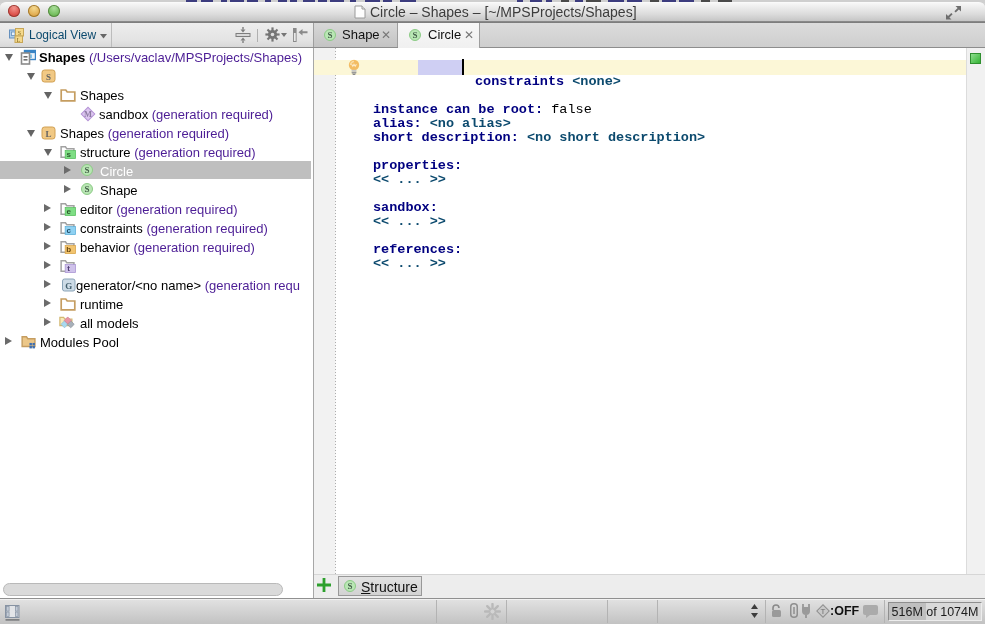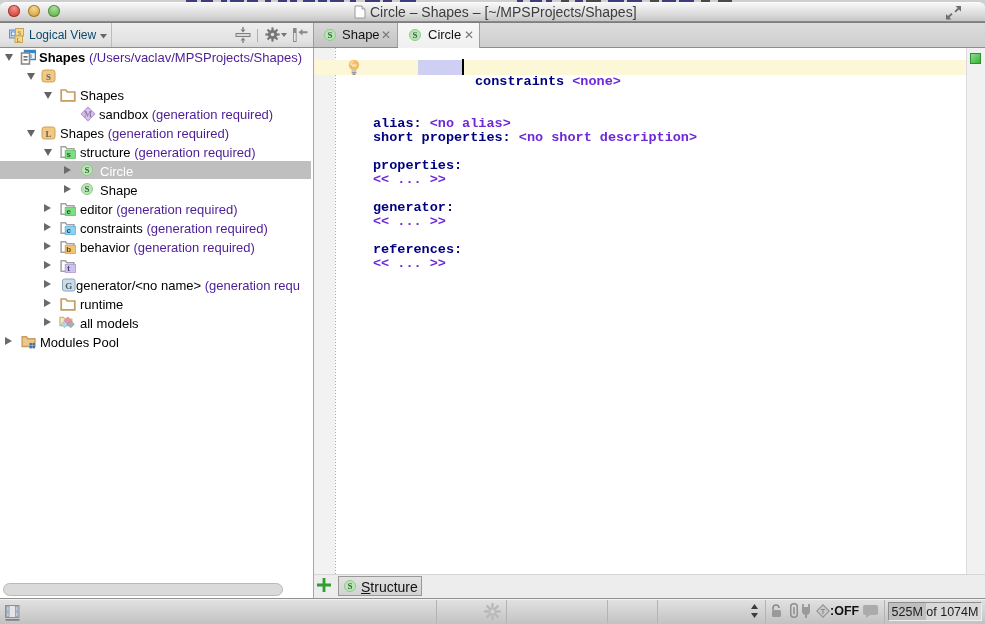--- a/index.html
+++ b/index.html
@@ -47,21 +47,21 @@
   #gutter{left:314px;top:48px;width:21px;height:526px;background:#f2f2f2;}
   #gutdots{left:335px;top:48px;width:1px;height:526px;
     background:repeating-linear-gradient(#adadad 0 1px,#f7f7f7 1px 3px);}
   #editor{left:336px;top:48px;width:630px;height:526px;background:#ffffff;}
   #stripe{left:966px;top:48px;width:19px;height:526px;background:#f1f1f1;border-left:1px solid #dcdcdc;}
   #okind{left:970px;top:53px;width:11px;height:11px;background:linear-gradient(135deg,#8ede8e,#35b435);border:1px solid #2f8f2f;box-sizing:border-box;}
   #curline{left:314px;top:60px;width:652px;height:15px;background:#fcf7d7;}
   
   .ed{position:absolute;font-family:"Liberation Mono",monospace;font-size:13.5px;
       font-weight:bold;white-space:pre;line-height:14px;}
-  .nv{color:#000080;} .gy{color:#6d28d9;} .bk{color:#000;font-weight:normal;}
+  .nv{color:#000080;} .gy{color:#0c4a6e;} .bk{color:#000;font-weight:normal;}
   
   .row{position:absolute;left:0;width:313px;height:19px;font-size:13px;}
   .rtxt{position:absolute;top:3px;white-space:nowrap;}
   .gtx{color:#4c1d95;}
   .arrow{position:absolute;width:0;height:0;}
   .adown{border-left:4.5px solid transparent;border-right:4.5px solid transparent;border-top:7px solid #646464;top:7px;}
   .aright{border-top:4.5px solid transparent;border-bottom:4.5px solid transparent;border-left:7px solid #6b6b6b;top:5px;}
   .ticon{position:absolute;top:2px;width:16px;height:16px;}
   #selrow{left:0;top:113px;width:311px;height:18px;background:#bfbfbf;}
   
@@ -355,25 +355,26 @@
     <circle cx="7" cy="6" r="5.2" fill="#f3bc63"></circle>
     <path d="M7 2.6 a3.4 3.4 0 0 0 -3.4 3.4" fill="none" stroke="#f9dca4" stroke-width="1.5"></path>
     <path d="M4.6 5.2 l1.2 2 1.2-2 1.2 2 1.2-2" fill="none" stroke="#fbe9c8" stroke-width="1.1"></path>
     <rect x="4.6" y="10.8" width="4.8" height="1.7" fill="#c9c9c9"></rect>
     <rect x="4.6" y="12.7" width="4.8" height="1.6" fill="#9a9a9a"></rect>
     <path d="M5 14.5 h4 l-1 1.6 h-2 z" fill="#8a8a8a"></path>
   </svg>
   <div class="abs" style="left:418px;top:60px;width:45px;height:15px;background:#cfcff3"></div>
   <div class="abs" style="left:462px;top:59px;width:2px;height:16px;background:#000"></div>
   <div class="ed nv" style="left:475px;top:75px"><b>constraints</b> <span class="gy">&lt;none&gt;</span></div>
+  <div class="ed nv" style="left:373px;top:103px"><b>instance can be root:</b> <span class="bk">false</span></div>
   <div class="ed nv" style="left:373px;top:117px"><b>alias:</b> <span class="gy">&lt;no alias&gt;</span></div>
-  <div class="ed nv" style="left:373px;top:131px"><b>short properties:</b> <span class="gy">&lt;no short description&gt;</span></div>
+  <div class="ed nv" style="left:373px;top:131px"><b>short description:</b> <span class="gy">&lt;no short description&gt;</span></div>
   <div class="ed nv" style="left:373px;top:159px"><b>properties:</b></div>
   <div class="ed gy" style="left:373px;top:173px">&lt;&lt; ... &gt;&gt;</div>
-  <div class="ed nv" style="left:373px;top:201px"><b>generator:</b></div>
+  <div class="ed nv" style="left:373px;top:201px"><b>sandbox:</b></div>
   <div class="ed gy" style="left:373px;top:215px">&lt;&lt; ... &gt;&gt;</div>
   <div class="ed nv" style="left:373px;top:243px"><b>references:</b></div>
   <div class="ed gy" style="left:373px;top:257px">&lt;&lt; ... &gt;&gt;</div>
 
   <div class="abs" id="btmrow"></div>
   <svg class="abs" id="plus" viewBox="0 0 14 14">
       <path d="M5.6 0 h2.8 v5.6 h5.6 v2.8 h-5.6 v5.6 h-2.8 v-5.6 h-5.6 v-2.8 h5.6 z" fill="#2da02d"></path>
     </svg>
   <div class="abs" id="stab"></div>
   <div class="sball" style="left:344px;top:580px">S</div>
@@ -426,15 +427,15 @@
     <rect x="2.6" y="2.6" width="8.8" height="8.8" transform="rotate(45 7 7)" fill="#c9c9c9" stroke="#8f8f8f"></rect>
     <text x="7" y="10" font-size="8" text-anchor="middle" fill="#6e6e6e" font-family="Liberation Sans">T</text>
   </svg>
   <div class="abs" style="left:830px;top:604px;font-size:12.5px;color:#111;font-weight:bold">:OFF</div>
   <svg class="abs" style="left:863px;top:605px" width="15" height="13" viewBox="0 0 15 13">
     <rect x="0" y="0" width="15" height="10" rx="2" fill="#ababab"></rect>
     <path d="M3 10 L3 13 L7 10 Z" fill="#ababab"></path>
   </svg>
   <div class="abs" id="mem">
       <div id="memused"></div>
-      <div id="memtxt">525M of 1074M</div>
+      <div id="memtxt">516M of 1074M</div>
     </div>
 </div>
 
 </body></html>

